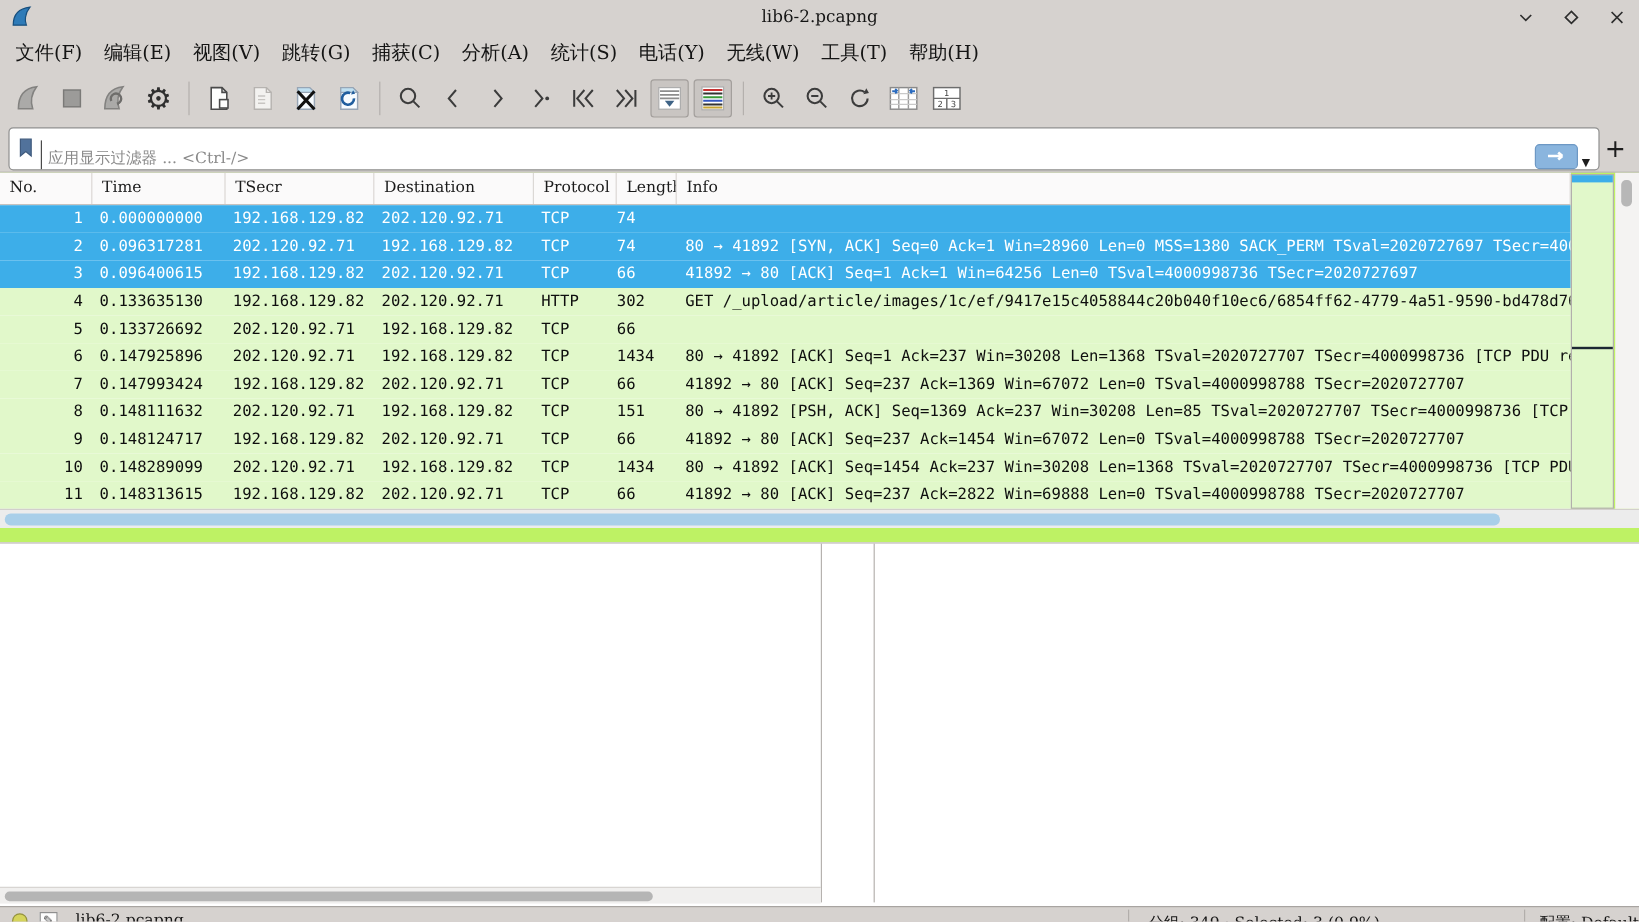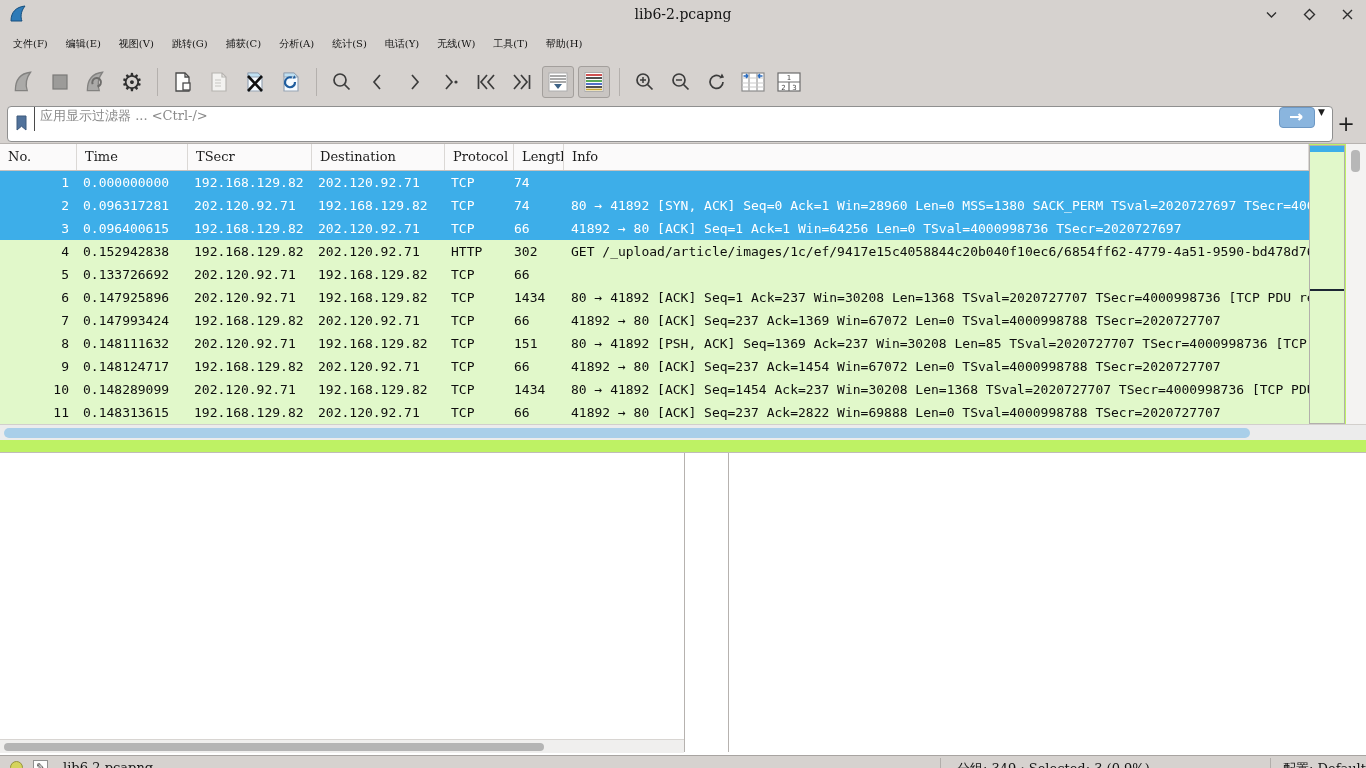--- a/index.html
+++ b/index.html
@@ -7,33 +7,33 @@
   .window{position:relative;width:1366px;height:768px;background:#d6d2cf;}
 
   
   .titlebar{position:relative;height:28px;display:flex;align-items:center;}
   .app-icon{position:absolute;left:8px;top:4px;}
   .title-text{position:absolute;left:0;right:0;text-align:center;font-size:14px;color:#141414;}
   .win-controls{position:absolute;right:12px;top:0;height:28px;display:flex;align-items:center;gap:24px;}
   .win-btn{width:14px;height:14px;display:flex;align-items:center;justify-content:center;}
 
   
-  .menubar{height:32px;display:flex;align-items:center;padding-left:4px;font-size:10px;color:#141414;}
+  .menubar{height:32px;display:flex;align-items:center;padding-left:4px;font-size:16px;color:#141414;}
   .menu-item{padding:5px 9px;border-radius:3px;}
 
   
   .toolbar{height:44px;display:flex;align-items:center;padding-left:6px;}
   .tbtn{width:32px;height:32px;display:flex;align-items:center;justify-content:center;margin:0 2px;border-radius:3px;box-sizing:border-box;}
   .tbtn.pressed{background:#c9c5c2;border:1px solid #a39f9c;}
   .tsep{width:1px;height:28px;background:#b4b0ad;margin:0 7px;}
   .gear-glyph{font-size:25px;line-height:25px;color:#2f2f2f;font-family:"DejaVu Sans",sans-serif;}
 
   
   .filterbar{height:40px;display:flex;align-items:center;padding:0 7px;border-bottom:1px solid #b7b3b0;box-sizing:border-box;}
-  .filter-field{display:flex;align-items:flex-start;height:36px;background:#fff;border:1px solid #8f8f8f;border-radius:4px;flex:1;box-sizing:border-box;}
+  .filter-field{display:flex;align-items:flex-end;height:36px;background:#fff;border:1px solid #8f8f8f;border-radius:4px;flex:1;box-sizing:border-box;}
   .bookmark-btn{width:26px;display:flex;justify-content:center;align-items:center;align-self:stretch;}
   .filter-divider{width:1px;height:24px;background:#4a4a4a;}
   .filter-input{flex:1;border:none;outline:none;background:transparent;font-family:"DejaVu Serif",serif;font-size:13px;color:#333;padding-left:5px;min-width:0;}
   .filter-input::placeholder{color:#8a8a8a;opacity:1;}
   .apply-btn{width:34px;height:19px;background:#8ab5de;border:1px solid #6d98c4;border-radius:4px;display:flex;align-items:center;justify-content:center;margin-right:3px;}
   .filter-caret{font-size:9px;color:#1d1d1d;margin-right:7px;font-family:"DejaVu Sans",sans-serif;}
   .add-btn{width:26px;text-align:center;font-size:21px;color:#1d1d1d;font-family:"DejaVu Sans",sans-serif;}
 
   
   .packet-area{position:relative;height:308px;background:#bef264;}
@@ -317,21 +317,21 @@
             <div class="cell c0">3</div>
             <div class="cell c1">0.096400615</div>
             <div class="cell c2">192.168.129.82</div>
             <div class="cell c3">202.120.92.71</div>
             <div class="cell c4">TCP</div>
             <div class="cell c5">66</div>
             <div class="cell c6">41892 → 80 [ACK] Seq=1 Ack=1 Win=64256 Len=0 TSval=4000998736 TSecr=2020727697</div>
           </div>
           <div class="prow grid-row green">
             <div class="cell c0">4</div>
-            <div class="cell c1">0.152942838</div>
+            <div class="cell c1">0.133635130</div>
             <div class="cell c2">192.168.129.82</div>
             <div class="cell c3">202.120.92.71</div>
             <div class="cell c4">HTTP</div>
             <div class="cell c5">302</div>
             <div class="cell c6">GET /_upload/article/images/1c/ef/9417e15c4058844c20b040f10ec6/6854ff62-4779-4a51-9590-bd478d76</div>
           </div>
           <div class="prow grid-row green">
             <div class="cell c0">5</div>
             <div class="cell c1">0.133726692</div>
             <div class="cell c2">202.120.92.71</div>

